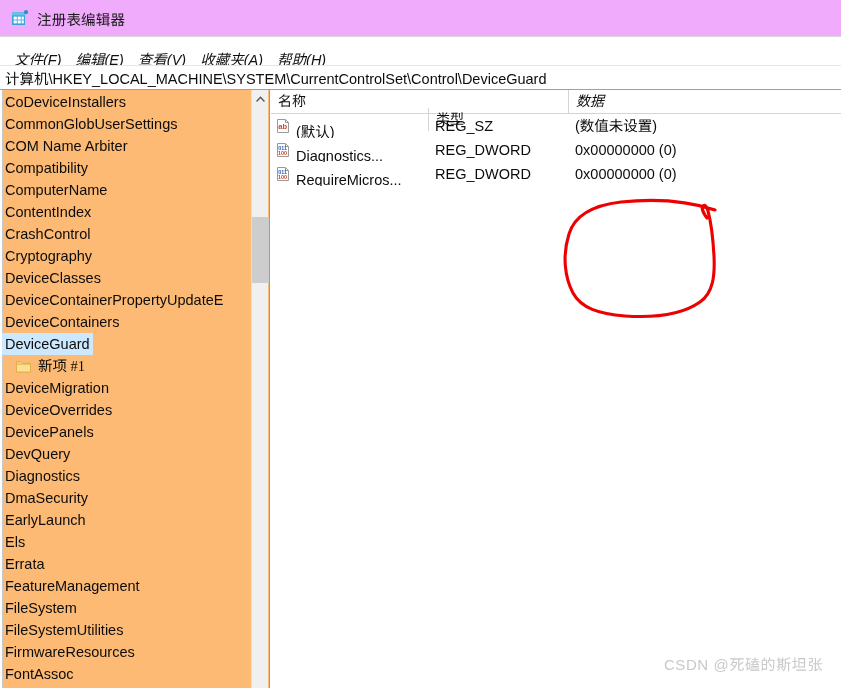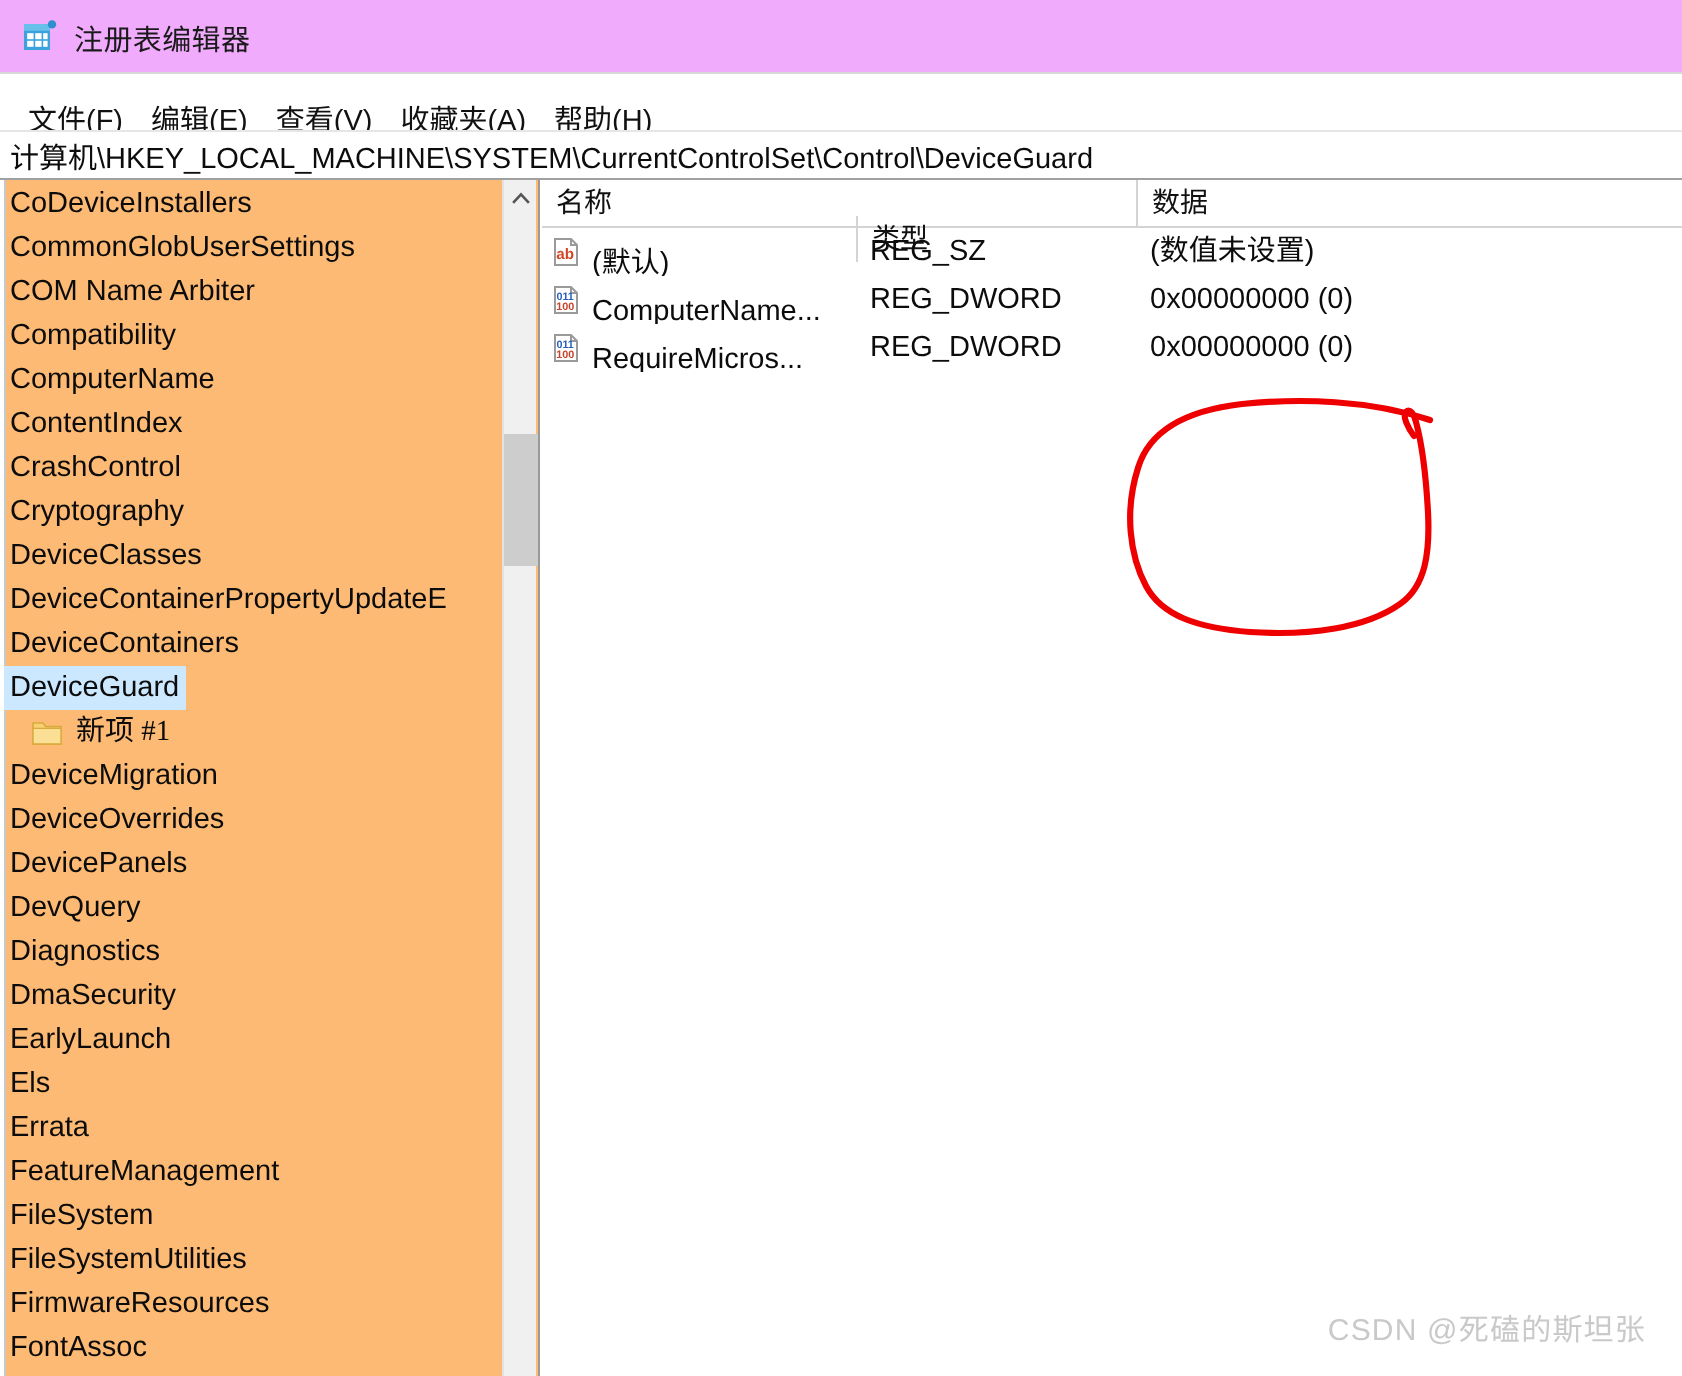--- a/index.html
+++ b/index.html
@@ -58,20 +58,21 @@
     align-items: center;
     padding-left: 7px;
     box-sizing: border-box;
   }
   .menu-item {
     font-size: 14.5px;
     color: #111;
     padding: 17px 7px 3px 7px;
     white-space: nowrap;
     cursor: default;
+    font-style: italic;
   }
 
   
   .addressbar {
     position: absolute;
     left: 0; top: 65px;
     width: 841px;
     height: 25px;
     background: #ffffff;
     border-top: 1px solid #e6e6e6;
@@ -210,21 +211,21 @@
     font-size: 14px;
     color: #111;
     padding-left: 7px;
     box-sizing: border-box;
     white-space: nowrap;
     cursor: default;
   }
   .col-head.sep { border-left: 1px solid #d4d4d4; }
   .col-name { left: 0;   width: 157px; }
   .col-type { left: 157px; width: 140px; margin-top: 18px; }
-  .col-data { left: 297px; width: 273px; }
+  .col-data { left: 297px; width: 273px; font-style: italic; }
 
   .values-rows {
     position: relative;
   }
   .value-row {
     position: relative;
     height: 24px;
     cursor: default;
   }
   .vcell {
@@ -436,21 +437,21 @@
           <div class="value-row">
             <div class="vcell name">
               <span class="val-icon">
                 <svg width="16" height="16" viewBox="0 0 16 16">
                   <path d="M2.5 1.5 L10.5 1.5 L13.5 4.5 L13.5 14.5 L2.5 14.5 Z" fill="#ffffff" stroke="#9a9a9a" stroke-width="1"></path>
                   <path d="M10.5 1.5 L10.5 4.5 L13.5 4.5" fill="none" stroke="#9a9a9a" stroke-width="1"></path>
                   <text x="7.6" y="8.1" font-family="Liberation Sans, sans-serif" font-size="5.4" font-weight="bold" fill="#2a5fbe" text-anchor="middle">011</text>
                   <text x="7.6" y="13.1" font-family="Liberation Sans, sans-serif" font-size="5.4" font-weight="bold" fill="#c4452b" text-anchor="middle">100</text>
                 </svg>
               </span>
-              <span class="val-name-text">ComputerName...</span>
+              <span class="val-name-text">Diagnostics...</span>
             </div>
             <div class="vcell type">REG_DWORD</div>
             <div class="vcell data">0x00000000 (0)</div>
           </div>
           <div class="value-row">
             <div class="vcell name">
               <span class="val-icon">
                 <svg width="16" height="16" viewBox="0 0 16 16">
                   <path d="M2.5 1.5 L10.5 1.5 L13.5 4.5 L13.5 14.5 L2.5 14.5 Z" fill="#ffffff" stroke="#9a9a9a" stroke-width="1"></path>
                   <path d="M10.5 1.5 L10.5 4.5 L13.5 4.5" fill="none" stroke="#9a9a9a" stroke-width="1"></path>

